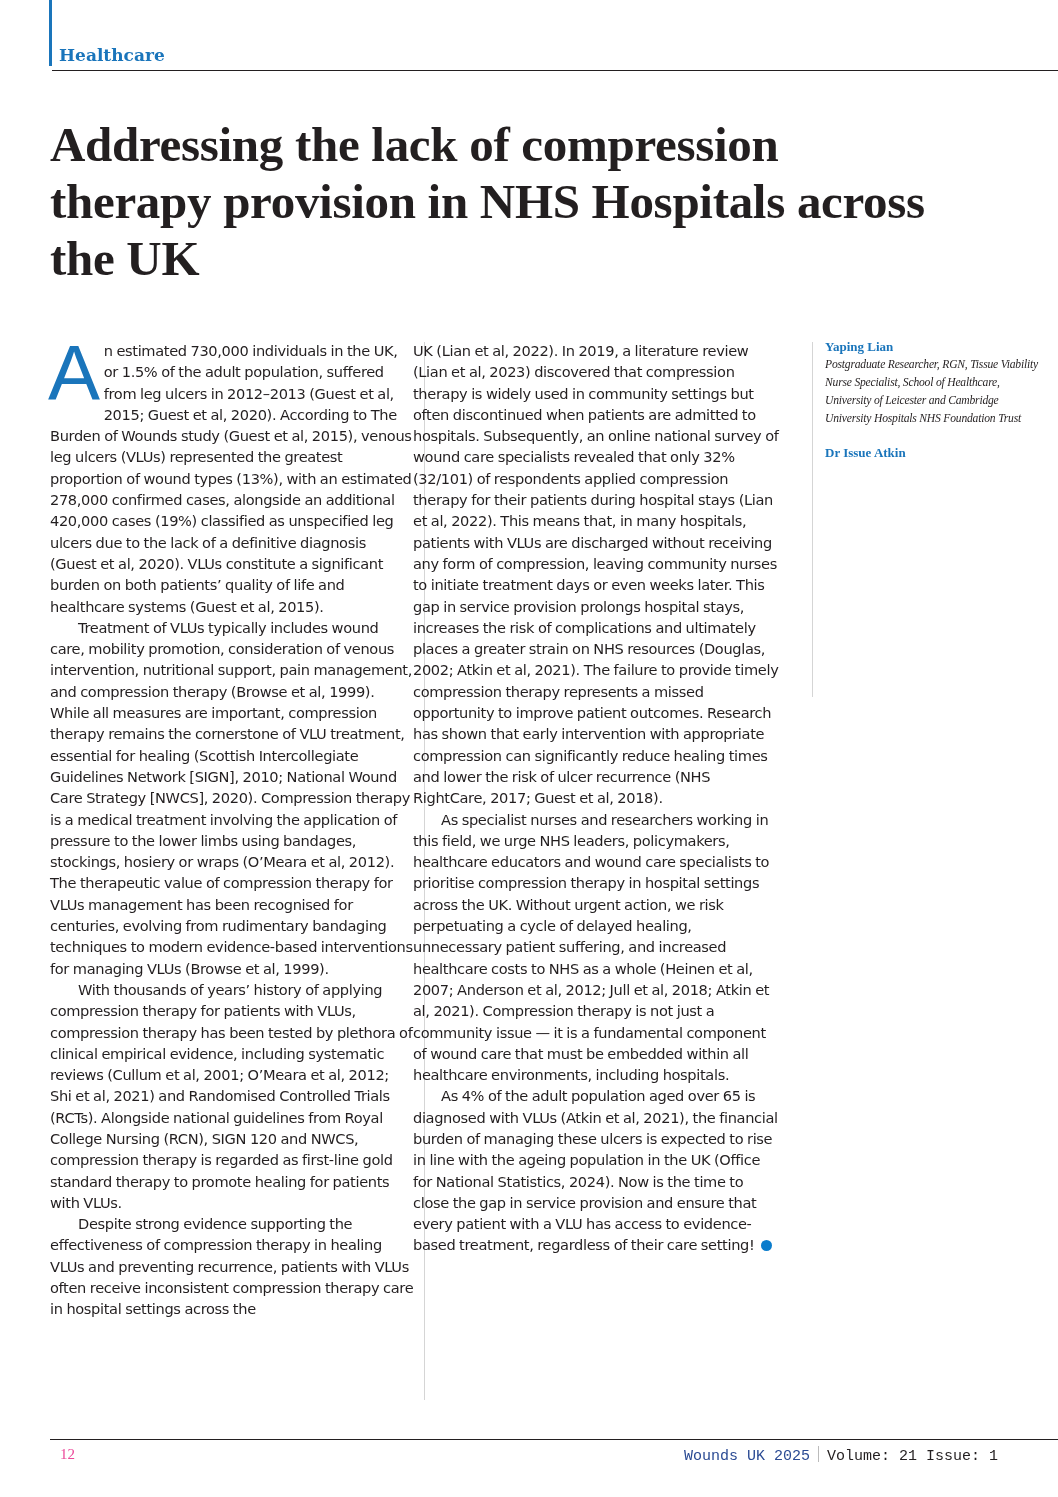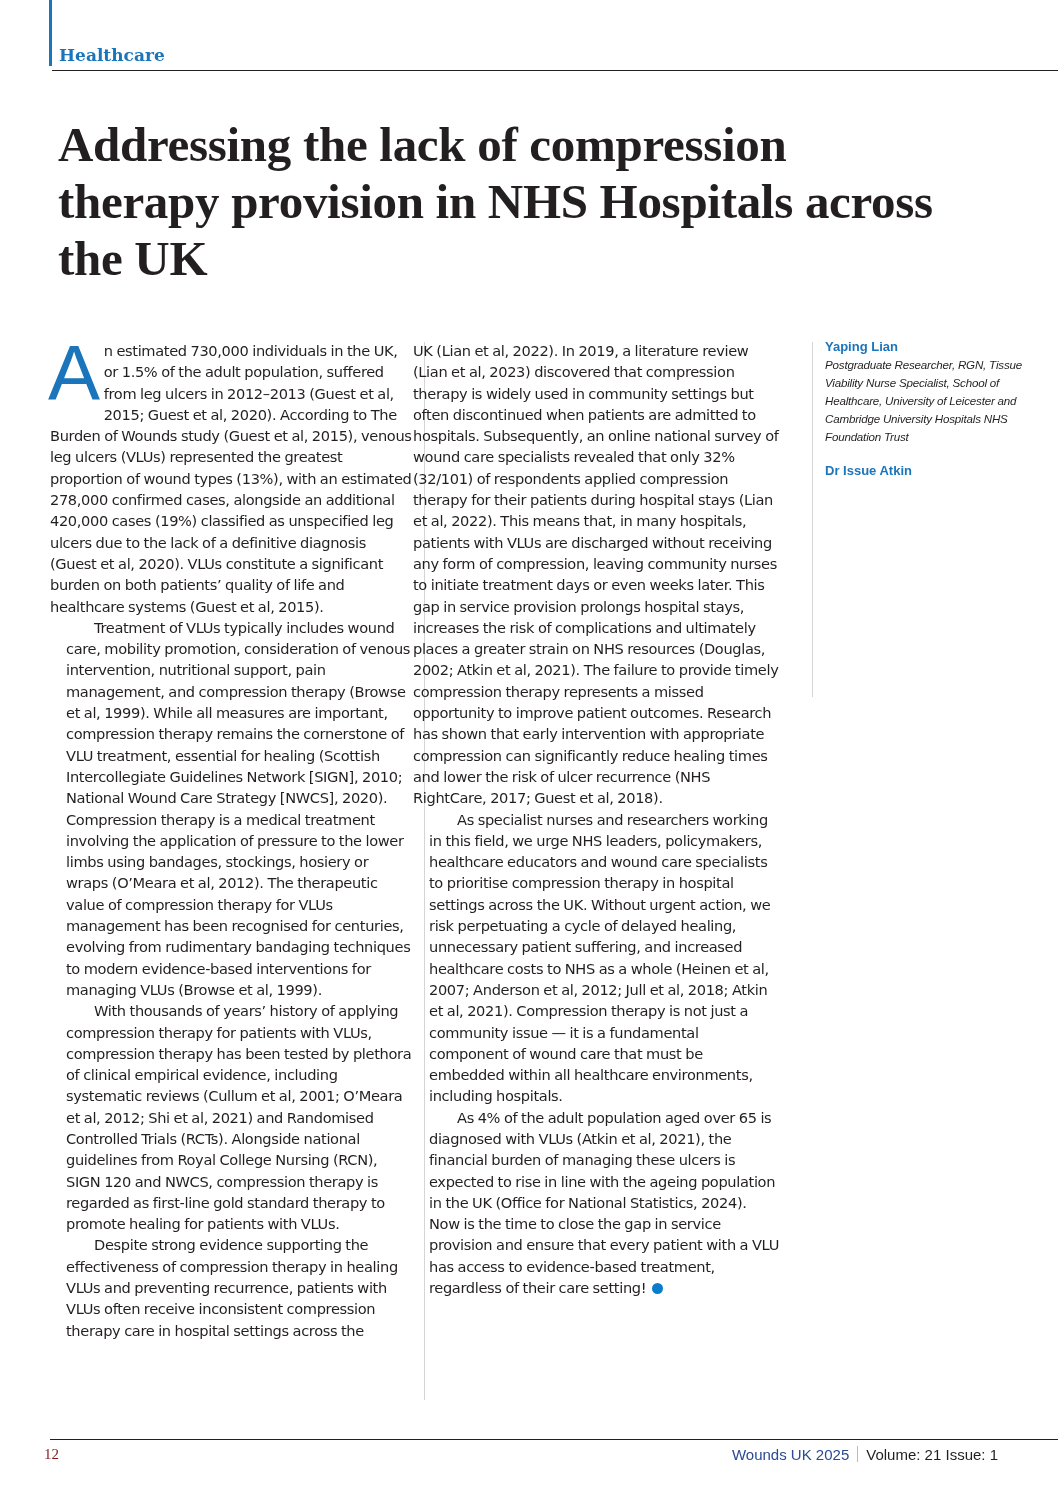--- a/index.html
+++ b/index.html
@@ -1,37 +1,37 @@
 <!DOCTYPE html>
 <html><head>
 <meta charset="utf-8">
 <style>
   html, body { margin: 0; padding: 0; background: #ffffff; }
   body { width: 1058px; height: 1497px; position: relative; overflow: hidden; color: #231f20; }
   .section-bar { position: absolute; left: 49px; top: 0; width: 3px; height: 66px; background: #1a75bb; }
   .section-label { position: absolute; left: 59px; top: 45px; font-family: "DejaVu Serif", serif; font-weight: bold; font-size: 17px; color: #1a75bb; }
   .top-rule { position: absolute; left: 52px; top: 70px; width: 1006px; height: 1px; background: #231f20; }
-  .title { position: absolute; left: 58px; top: 116px; width: 900px; margin: 0; font-family: "Liberation Serif", serif; font-weight: bold; font-size: 49px; line-height: 57px; color: #231f20; letter-spacing: -0.3px; }
+  .title { position: absolute; left: 50px; top: 116px; width: 900px; margin: 0; font-family: "Liberation Serif", serif; font-weight: bold; font-size: 49px; line-height: 57px; color: #231f20; letter-spacing: -0.3px; }
   .col { position: absolute; top: 340px; font-family: "DejaVu Sans", sans-serif; font-size: 14.6px; line-height: 21.3px; color: #231f20; letter-spacing: -0.35px; word-spacing: -0.5px; }
   .col1 { left: 50px; width: 364px; }
   .col2 { left: 413px; width: 366px; }
   .col p { margin: 0; }
-  .col p.indent { text-indent: 28px; margin-left: 16px; }
+  .col p.indent { text-indent: 28px; }
   .dropcap { float: left; font-family: "Liberation Sans", sans-serif; font-size: 78px; line-height: 62px; color: #1a75bb; margin: 2px 4px 0 -2px; }
   .divider { position: absolute; top: 342px; width: 1px; height: 1058px; background: #d5d5d5; }
   .div1 { left: 424px; }
   .div2 { left: 812px; height: 355px; }
-  .authors { position: absolute; left: 825px; top: 338px; width: 220px; font-family: Liberation Sans, sans-serif; }
+  .authors { position: absolute; left: 825px; top: 338px; width: 220px; font-family: Liberation Serif, serif; }
   .author { margin-bottom: 16px; }
   .author-name { font-weight: bold; font-size: 13px; color: #1a75bb; line-height: 18px; }
   .author-role { font-style: italic; font-size: 11.6px; line-height: 18px; color: #231f20; letter-spacing: -0.2px; }
   .end-dot { display: inline-block; width: 11px; height: 11px; border-radius: 50%; background: #0a7ccc; margin-left: 6px; vertical-align: -1px; }
   .bottom-rule { position: absolute; left: 50px; top: 1439px; width: 1008px; height: 1px; background: #231f20; }
-  .page-number { position: absolute; left: 44px; top: 1446px; font-family: "Liberation Serif", serif; font-size: 15px; color: #7f1d1d; }
-  .footer-right { position: absolute; right: 60px; top: 1446px; font-family: Liberation Sans, sans-serif; font-size: 15px; color: #231f20; }
+  .page-number { position: absolute; left: 60px; top: 1446px; font-family: "Liberation Serif", serif; font-size: 15px; color: #ec4899; }
+  .footer-right { position: absolute; right: 60px; top: 1446px; font-family: Liberation Mono, monospace; font-size: 15px; color: #231f20; }
   .journal { color: #2a4a93; }
   .footer-sep { display: inline-block; width: 1px; height: 16px; background: #bbbbbb; margin: 0 8px; vertical-align: -2px; }
 </style>
 </head>
 <body>
 
 <div class="section-bar"></div>
 <div class="section-label">Healthcare</div>
 <div class="top-rule"></div>
 

